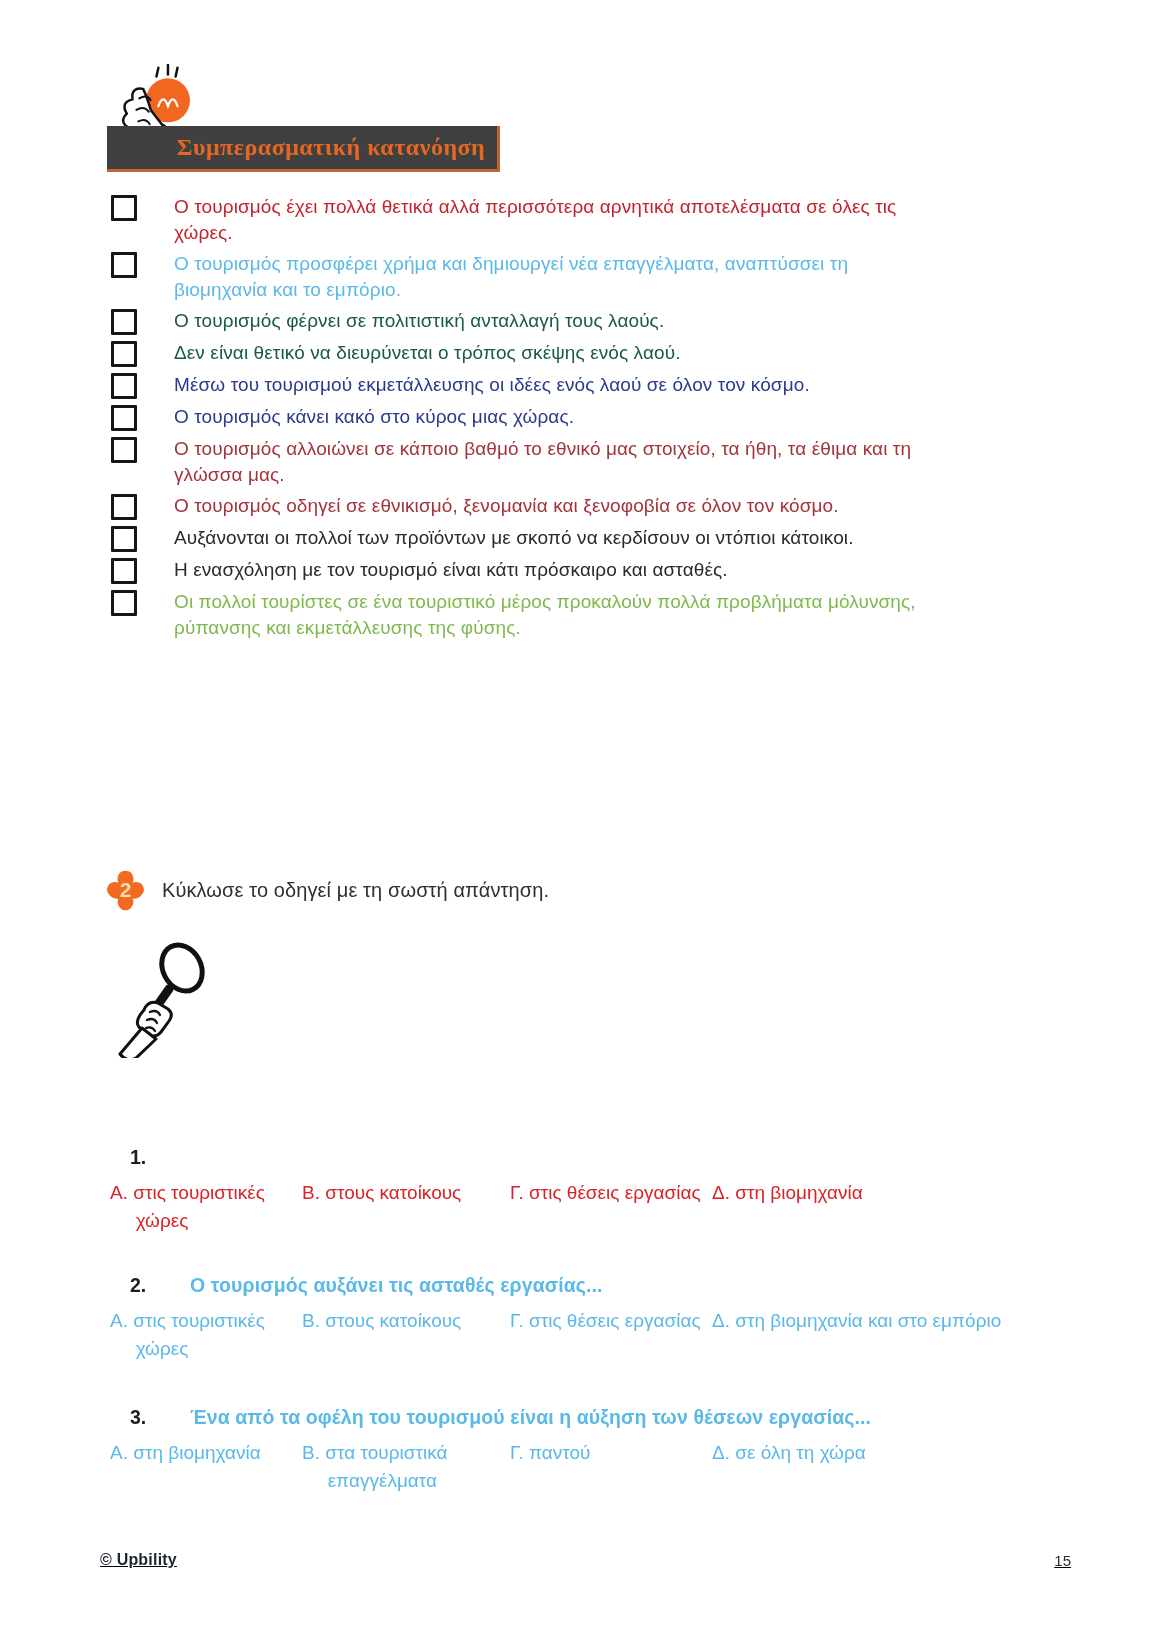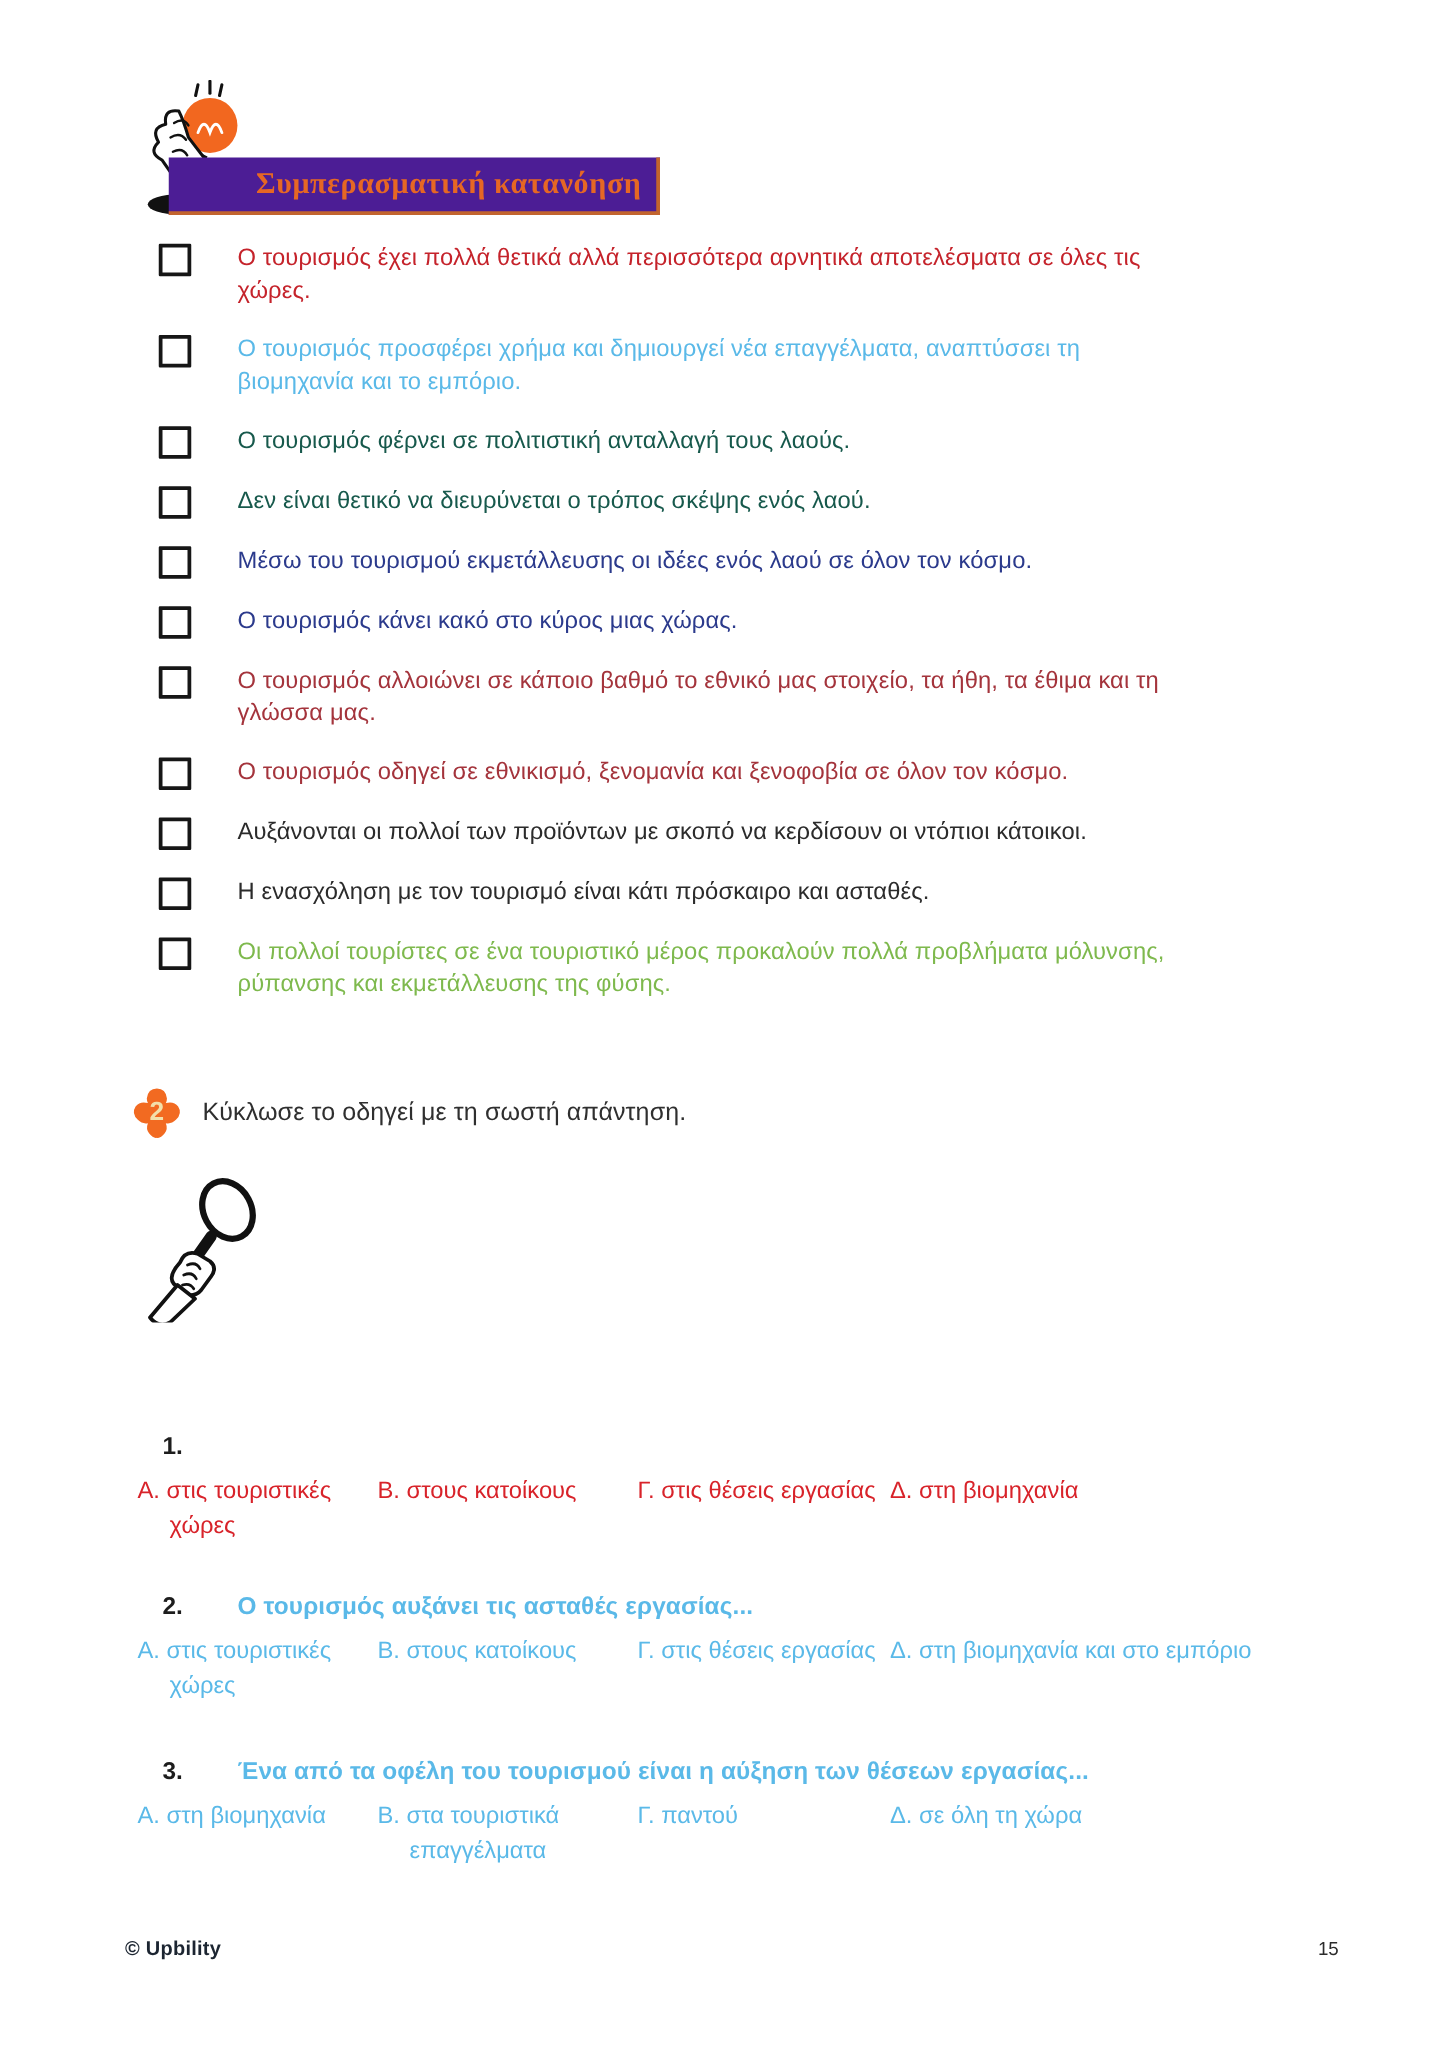--- a/index.html
+++ b/index.html
@@ -26,22 +26,22 @@
   #banner2 { left:107px; top:1048px; }
 
   
   .corner-icon { position:absolute; display:block; }
   #icon-lightbulb { left:110px; top:64px; width:92px; height:110px; }
   #icon-magnifier { left:116px; top:940px; width:108px; height:118px; }
   .corner-icon svg { width:100%; height:100%; display:block; }
 
   
   #checklist {
-    position:absolute; left:127px; top:194px; width:812px;
-    display:flex; flex-direction:column; gap:21px;
+    position:absolute; left:111px; top:194px; width:812px;
+    display:flex; flex-direction:column; gap:5px;
   }
   .check-row { display:flex; gap:37px; align-items:flex-start; }
   .checkbox {
     width:26px; height:26px; flex:none;
     border:3px solid #161616; background:#ffffff; border-radius:1px;
     margin-top:1px;
   }
   .check-text {
     width:749px; font-size:19px; line-height:26px; letter-spacing:0.1px;
   }
@@ -68,22 +68,23 @@
   .q-options {
     display:grid; grid-template-columns:192px 208px 202px 1fr;
     padding-left:10px; margin-top:10px;
     font-size:19px; line-height:28px;
   }
   .option { padding-left:1.35em; text-indent:-1.35em; padding-right:10px; }
 
   
   #footer {
     position:absolute; left:0; top:1551px; width:100%;
-    display:flex; justify-content:space-between; align-items:flex-start;
+    display:flex; justify-content:space-between; align-items:center;
     padding:0 86px 0 100px;
+    text-decoration:underline;
   }
   #footer-copyright { font-weight:bold; font-size:16px; color:#1c2531; letter-spacing:0.2px; }
   #page-number { font-size:15px; color:#2c2c2c; }
 </style>
 </head>
 <body>
 
 <div id="page">
 
   <span class="corner-icon" id="icon-lightbulb">
@@ -95,21 +96,21 @@
       </g>
       <circle cx="60" cy="38" r="23" fill="#f2671f"></circle>
       <path d="M50 44 q5 -14 10 0 q5 -14 10 0" fill="none" stroke="#ffffff" stroke-width="2.4" stroke-linecap="round"></path>
       <polygon points="42,56 58,64 52,78 36,70" fill="#111111"></polygon>
       <path d="M34 26 q-13 -2 -11 11 q-13 3 -6 15 q-9 9 3 15 l9 13 q9 11 21 3 l12 -9 -20 -26 q-4 -14 -8 -22 z" fill="#ffffff" stroke="#111111" stroke-width="2.6" stroke-linejoin="round"></path>
       <path d="M30 36 q8 -5 12 2 M27 48 q8 -5 13 2 M29 60 q8 -4 12 3" fill="none" stroke="#111111" stroke-width="2" stroke-linecap="round"></path>
       <ellipse cx="34" cy="104" rx="26" ry="8.5" fill="#111111"></ellipse>
     </svg>
   </span>
 
-  <div class="banner" id="banner1" style="background-color: #4c1d95; margin-left: 28px;">
+  <div class="banner" id="banner1" style="background-color: #404040;">
     <span class="banner-title" style="color: rgb(230, 103, 36);">Συμπερασματική κατανόηση</span>
   </div>
 
   <div id="checklist">
     <div class="check-row">
       <div class="checkbox"></div>
       <div class="check-text" style="color: rgb(197, 35, 43);">Ο τουρισμός έχει πολλά θετικά αλλά περισσότερα αρνητικά αποτελέσματα σε όλες τις χώρες.</div>
     </div>
     <div class="check-row">
       <div class="checkbox"></div>

